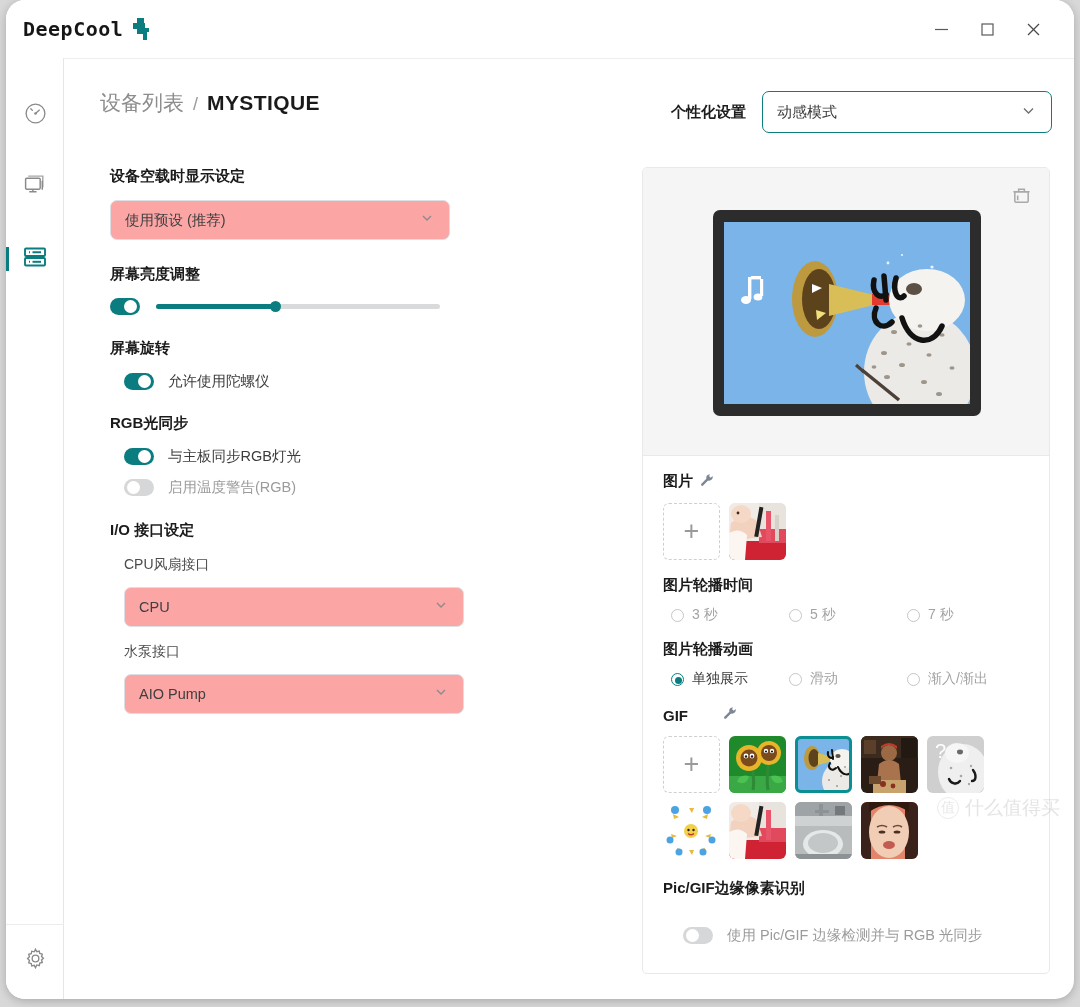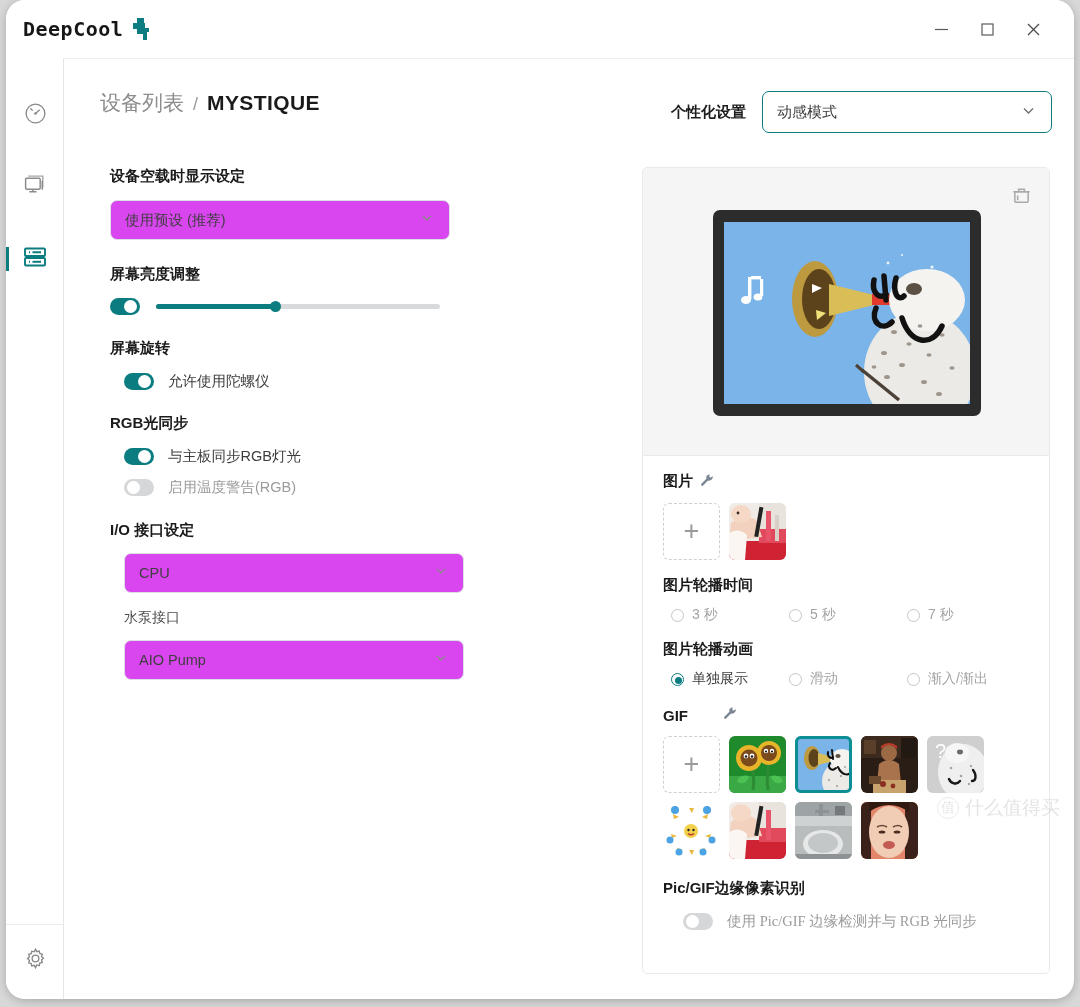--- a/index.html
+++ b/index.html
@@ -104,21 +104,21 @@
   .mode-select .val { font-size: 15px; color: #3b3b3b; }
   .mode-select .chev { margin-left: auto; color: #6d6d6d; }
 
   
   .left-col { position: absolute; left: 46px; top: 108px; width: 420px; }
   .grp-title { font-size: 15px; font-weight: bold; color: #1b1b1b; }
   .sub-label { font-size: 14px; color: #4b4b4b; }
 
   .sel-box {
     height: 40px; border: 1px solid #dcdfe3; border-radius: 7px;
-    background: #d946ef; display: flex; align-items: center; padding: 0 14px;
+    background: #fca5a5; display: flex; align-items: center; padding: 0 14px;
   }
   .sel-box .val { font-size: 14.5px; color: #3f3f3f; }
   .sel-box .chev { margin-left: auto; color: #8a8a8a; }
 
   .slider-row { display: flex; align-items: center; }
   .toggle {
     width: 30px; height: 17px; border-radius: 9px;
     background: #0b7d80; position: relative; flex: 0 0 auto;
   }
   .toggle.off { background: #d5d7d9; }
@@ -353,20 +353,21 @@
           <span class="opt-text">与主板同步RGB灯光</span>
         </div>
         <div class="opt-row" style="margin-top:12px; margin-left:14px;">
           <div class="toggle off">
               <span class="knob"></span>
             </div>
           <span class="opt-text dim">启用温度警告(RGB)</span>
         </div>
 
         <div class="grp-title" style="margin-top:24px;">I/O 接口设定</div>
+        <div class="sub-label" style="margin-top:16px; margin-left:14px;">CPU风扇接口</div>
         <div class="sel-box" style="margin-top:13px; margin-left:14px; width:340px;">
           <span class="val">CPU</span>
           <span class="chev">
             <svg width="16" height="16" viewBox="0 0 16 16" fill="none" stroke="currentColor" stroke-width="1.3">
                 <path d="M4 6 L8 10 L12 6"></path>
               </svg>
           </span>
         </div>
         <div class="sub-label" style="margin-top:16px; margin-left:14px;">水泵接口</div>
         <div class="sel-box" style="margin-top:13px; margin-left:14px; width:340px;">
@@ -682,21 +683,21 @@
                 <path d="M16 25 q5 -3 10 0" stroke="#6b4a3a" stroke-width="1.6" fill="none"></path>
                 <path d="M32 25 q5 -3 9 0" stroke="#6b4a3a" stroke-width="1.6" fill="none"></path>
                 <ellipse cx="21" cy="30" rx="3.4" ry="1.6" fill="#4a2e22"></ellipse>
                 <ellipse cx="36" cy="30" rx="3.4" ry="1.6" fill="#4a2e22"></ellipse>
                 <ellipse cx="28" cy="43" rx="6" ry="4" fill="#c45b52"></ellipse>
               </svg>
             </div>
           </div>
 
           <div class="grp-title" style="margin-top:20px;">Pic/GIF边缘像素识别</div>
-          <div class="opt-row" style="margin-top:14px; margin-left:20px;font-family:Liberation Serif, serif;">
+          <div class="opt-row" style="margin-top:28px; margin-left:20px;">
             <div class="toggle off">
                 <span class="knob"></span>
               </div>
             <span class="opt-text dim">使用 Pic/GIF 边缘检测并与 RGB 光同步</span>
           </div>
 
         </div>
       </div>
 
       <div class="watermark">

